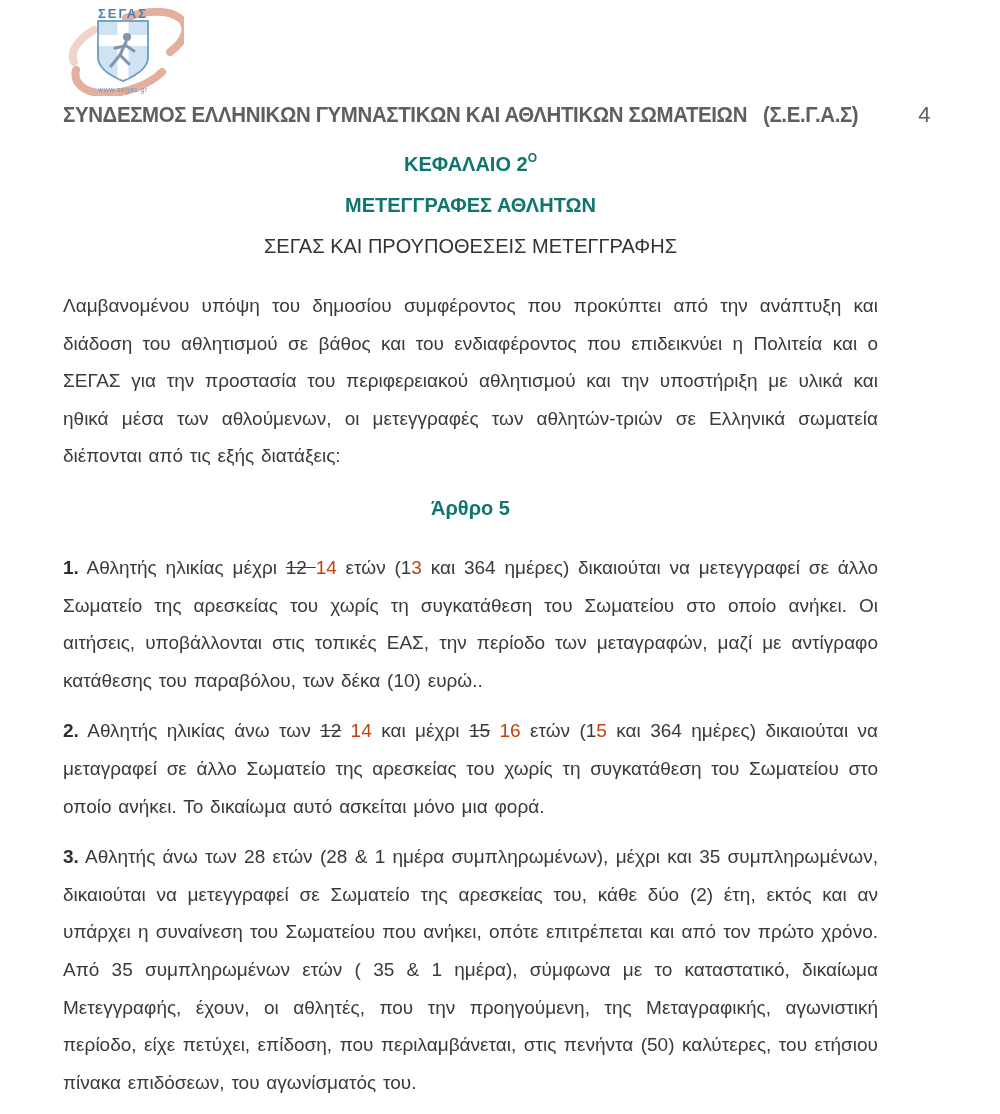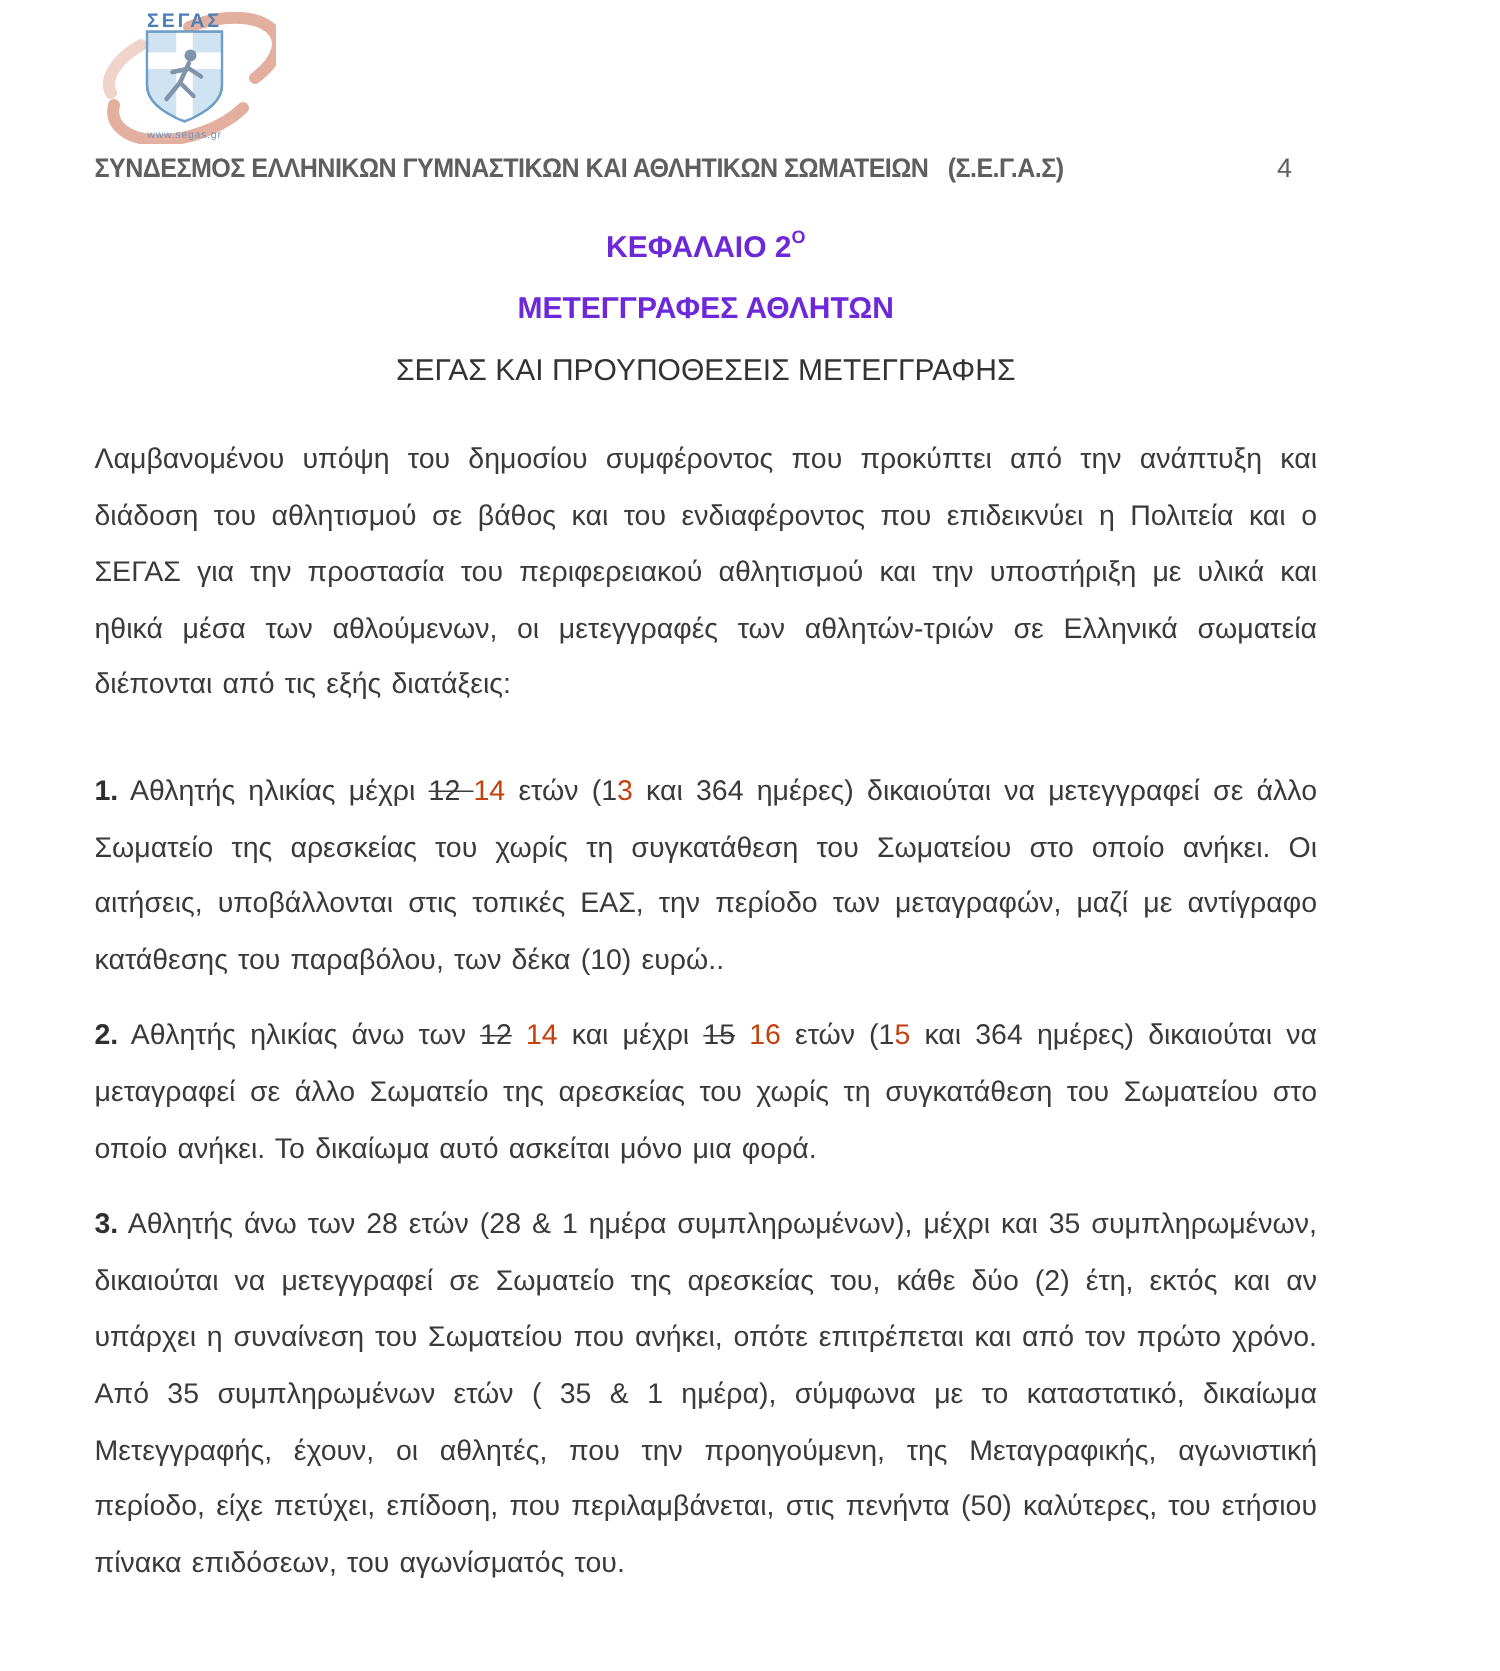--- a/index.html
+++ b/index.html
@@ -9,29 +9,29 @@
     height:1114px;
     background:#ffffff;
     font-family:"Liberation Sans","DejaVu Sans",sans-serif;
     color:#3a3a3a;
     overflow:hidden;
   }
   .logo{position:absolute;left:64px;top:8px;width:120px;height:88px;}
   .header-row{
     position:absolute;left:63px;top:102px;width:812px;
     display:flex;justify-content:space-between;align-items:baseline;
-    font-size:18px;letter-spacing:-0.4px;color:#5f5f5f;font-weight:bold;
+    font-size:22px;letter-spacing:-0.4px;color:#5f5f5f;font-weight:bold;
   }
   .header-title{white-space:pre;transform:scaleX(0.93);transform-origin:left center;}
   .page-num{font-weight:normal;color:#5f5f5f;padding-right:14px;}
   .content{position:absolute;left:63px;top:148px;width:815px;}
   .heading{
     text-align:center;font-size:20px;line-height:20px;margin:0 0 21px;color:#333333;
   }
-  .h-bold{font-weight:bold;color:#6d28d9;}
+  .h-bold{font-weight:bold;color:#0f766e;}
   .heading sup{font-size:12px;vertical-align:9px;}
   .spacer-s{height:10px;}
   .para{
     font-size:19px;line-height:37.6px;margin:0 0 13px;
     text-align:justify;text-align-last:left;
     word-spacing:1.5px;
   }
   .fmt-b{font-weight:bold;color:#2e2e2e;}
   .fmt-s{text-decoration:line-through;}
   .fmt-r{color:#c2410c;}
@@ -87,20 +87,21 @@
 
 
     <div class="heading">ΣΕΓΑΣ ΚΑΙ ΠΡΟΥΠΟΘΕΣΕΙΣ ΜΕΤΕΓΓΡΑΦΗΣ</div>
 
     <div class="spacer-s"></div>
 
     <p class="para"><span>Λαμβανομένου υπόψη του δημοσίου συμφέροντος που προκύπτει από την ανάπτυξη και διάδοση του αθλητισμού σε βάθος και του ενδιαφέροντος που επιδεικνύει η Πολιτεία και ο ΣΕΓΑΣ για την προστασία του περιφερειακού αθλητισμού και την υποστήριξη με υλικά και ηθικά μέσα των αθλούμενων, οι μετεγγραφές των αθλητών-τριών σε Ελληνικά σωματεία διέπονται από τις εξής διατάξεις:</span></p>
 
     <div class="spacer-s"></div>
 
+    <div class="heading h-bold">Άρθρο 5</div>
 
 
     <div class="spacer-s"></div>
 
     <p class="para"><span class="fmt-b">1.</span><span> Αθλητής ηλικίας μέχρι </span><span class="fmt-s">12 </span><span> </span><span class="fmt-r">14</span><span> ετών (1</span><span class="fmt-r">3</span><span> και 364 ημέρες) δικαιούται να μετεγγραφεί σε άλλο Σωματείο της αρεσκείας του χωρίς τη συγκατάθεση του Σωματείου στο οποίο ανήκει. Οι αιτήσεις, υποβάλλονται στις τοπικές ΕΑΣ, την περίοδο των μεταγραφών, μαζί με αντίγραφο κατάθεσης του παραβόλου, των δέκα (10) ευρώ..</span></p>
     <p class="para"><span class="fmt-b">2.</span><span> Αθλητής ηλικίας άνω των </span><span class="fmt-s">12</span><span> </span><span class="fmt-r">14</span><span> και μέχρι </span><span class="fmt-s">15</span><span> </span><span class="fmt-r">16</span><span> ετών (1</span><span class="fmt-r">5</span><span> και 364 ημέρες) δικαιούται να μεταγραφεί σε άλλο Σωματείο της αρεσκείας του χωρίς τη συγκατάθεση του Σωματείου στο οποίο ανήκει. Το δικαίωμα αυτό ασκείται μόνο μια φορά.</span></p>
     <p class="para"><span class="fmt-b">3.</span><span> Αθλητής άνω των 28 ετών (28 &amp; 1 ημέρα συμπληρωμένων), μέχρι και 35 συμπληρωμένων, δικαιούται να μετεγγραφεί σε Σωματείο της αρεσκείας του, κάθε δύο (2) έτη, εκτός και αν υπάρχει η συναίνεση του Σωματείου που ανήκει, οπότε επιτρέπεται και από τον πρώτο χρόνο. Από 35 συμπληρωμένων ετών ( 35 &amp; 1 ημέρα), σύμφωνα με το καταστατικό, δικαίωμα Μετεγγραφής, έχουν, οι αθλητές, που την προηγούμενη, της Μεταγραφικής, αγωνιστική περίοδο, είχε πετύχει, επίδοση, που περιλαμβάνεται, στις πενήντα  (50) καλύτερες, του ετήσιου πίνακα επιδόσεων, του αγωνίσματός του. </span></p>
 
   </div>
 </div>

